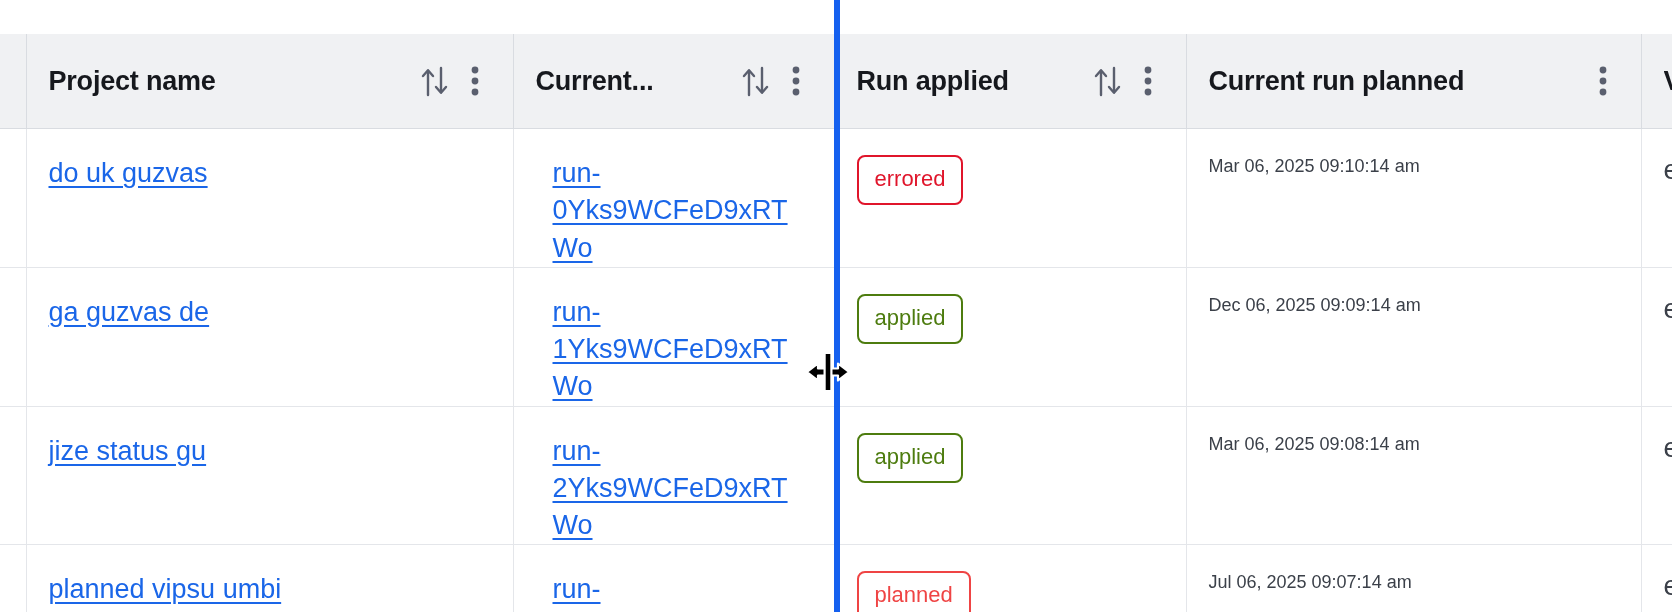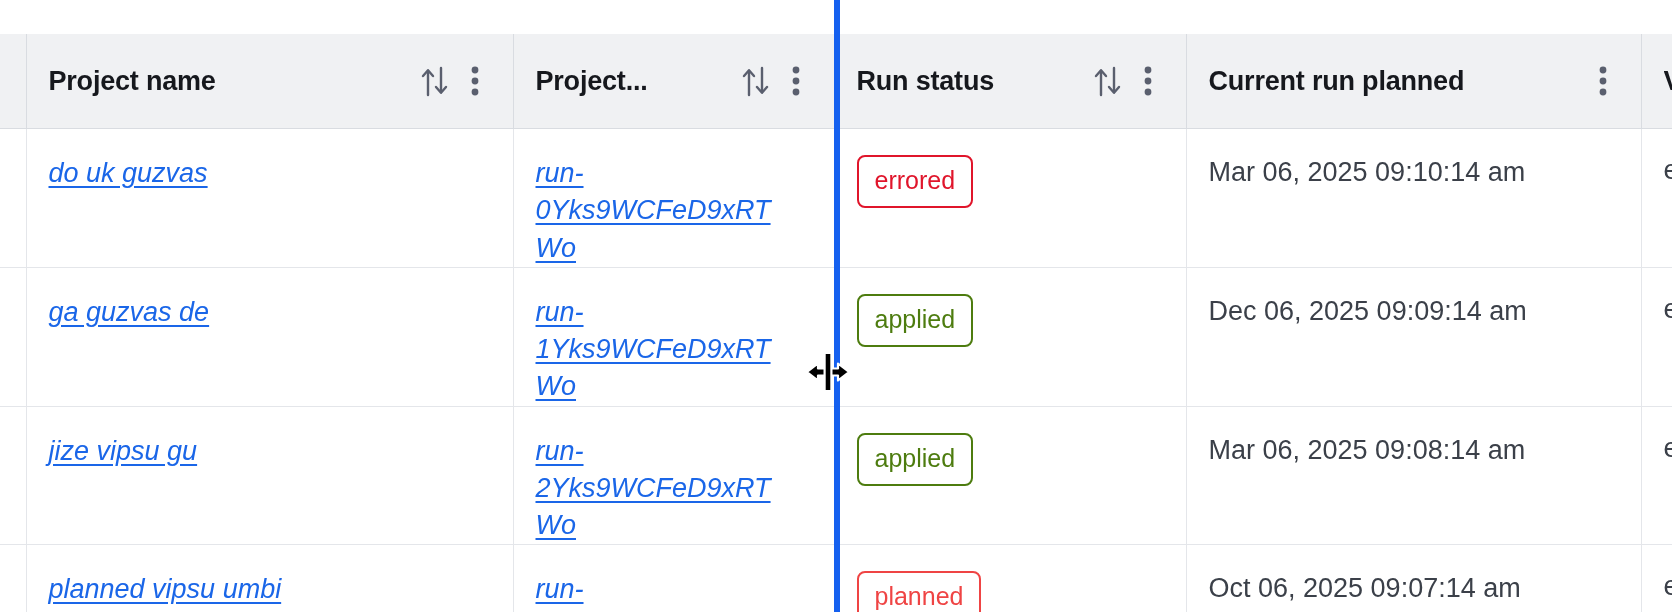--- a/index.html
+++ b/index.html
@@ -113,40 +113,39 @@
   .cell-pad { padding-top: 26px; }
 
   a.link {
     font-size: 27px;
     color: #1a66e8;
     text-decoration: underline;
     text-underline-offset: 4px;
     line-height: 1.38;
     word-break: break-word;
     cursor: pointer;
-    font-style: italic;
-  }
-  a.link.run-id { display: inline-block; max-width: 250px; }
+  }
+  a.link.run-id { display: inline-block; max-width: 250px; margin-left: 17px; }
 
   .date-text {
-    font-size: 27px;
+    font-size: 18px;
     color: #3b4049;
     white-space: nowrap;
     line-height: 1.3;
   }
   .vcs-text {
     font-size: 27px;
     color: #3b4049;
     white-space: nowrap;
   }
 
   
   .badge {
     display: inline-block;
-    font-size: 25px;
+    font-size: 22px;
     line-height: 1;
     padding: 11px 16px 13px;
     border-radius: 8px;
     border: 2px solid currentColor;
     background: #ffffff;
     white-space: nowrap;
     cursor: pointer;
   }
   .badge.errored { color: #e0152b; }
   .badge.applied { color: #4d7c0f; }
@@ -212,21 +211,21 @@
                   <circle cx="4" cy="5" r="3.4" fill="#5a5f6e"></circle>
                   <circle cx="4" cy="16" r="3.4" fill="#5a5f6e"></circle>
                   <circle cx="4" cy="27" r="3.4" fill="#5a5f6e"></circle>
                 </svg>
               </span>
             </div>
           </th>
 
           <th>
             <div class="th-inner">
-              <span class="th-label">Project...</span>
+              <span class="th-label">Current...</span>
               <span class="th-spacer"></span>
               <span class="icon-btn">
                 <svg width="30" height="34" viewBox="0 0 30 34" fill="none">
                   <path d="M8 31 L8 7" stroke="#5a5f6e" stroke-width="2.4" stroke-linecap="round"></path>
                   <path d="M3 12 L8 6.2 L13 12" stroke="#5a5f6e" stroke-width="2.4" stroke-linecap="round" stroke-linejoin="round" fill="none"></path>
                   <path d="M21 4 L21 28" stroke="#5a5f6e" stroke-width="2.4" stroke-linecap="round"></path>
                   <path d="M16 23 L21 28.8 L26 23" stroke="#5a5f6e" stroke-width="2.4" stroke-linecap="round" stroke-linejoin="round" fill="none"></path>
                 </svg>
               </span>
               <span class="icon-btn">
@@ -234,21 +233,21 @@
                   <circle cx="4" cy="5" r="3.4" fill="#5a5f6e"></circle>
                   <circle cx="4" cy="16" r="3.4" fill="#5a5f6e"></circle>
                   <circle cx="4" cy="27" r="3.4" fill="#5a5f6e"></circle>
                 </svg>
               </span>
             </div>
           </th>
 
           <th>
             <div class="th-inner">
-              <span class="th-label">Run status</span>
+              <span class="th-label">Run applied</span>
               <span class="th-spacer"></span>
               <span class="icon-btn">
                 <svg width="30" height="34" viewBox="0 0 30 34" fill="none">
                   <path d="M8 31 L8 7" stroke="#5a5f6e" stroke-width="2.4" stroke-linecap="round"></path>
                   <path d="M3 12 L8 6.2 L13 12" stroke="#5a5f6e" stroke-width="2.4" stroke-linecap="round" stroke-linejoin="round" fill="none"></path>
                   <path d="M21 4 L21 28" stroke="#5a5f6e" stroke-width="2.4" stroke-linecap="round"></path>
                   <path d="M16 23 L21 28.8 L26 23" stroke="#5a5f6e" stroke-width="2.4" stroke-linecap="round" stroke-linejoin="round" fill="none"></path>
                 </svg>
               </span>
               <span class="icon-btn">
@@ -341,21 +340,21 @@
             <div class="cell-pad">
               <span class="vcs-text">e</span>
             </div>
           </td>
         </tr>
 
         <tr>
           <td class="select-col"></td>
           <td>
             <div class="cell-pad">
-              <a class="link">jize vipsu gu</a>
+              <a class="link">jize status gu</a>
             </div>
           </td>
           <td>
             <div class="cell-pad">
               <a class="link run-id">run-2Yks9WCFeD9xRTWo</a>
             </div>
           </td>
           <td>
             <div class="cell-pad">
               <span class="badge applied">applied</span>
@@ -385,21 +384,21 @@
               <a class="link run-id">run-3Yks9WCFeD9xRTWo</a>
             </div>
           </td>
           <td>
             <div class="cell-pad">
               <span class="badge planned">planned</span>
             </div>
           </td>
           <td>
             <div class="cell-pad">
-              <span class="date-text">Oct 06, 2025 09:07:14 am</span>
+              <span class="date-text">Jul 06, 2025 09:07:14 am</span>
             </div>
           </td>
           <td>
             <div class="cell-pad">
               <span class="vcs-text">e</span>
             </div>
           </td>
         </tr>
 
       </tbody>

